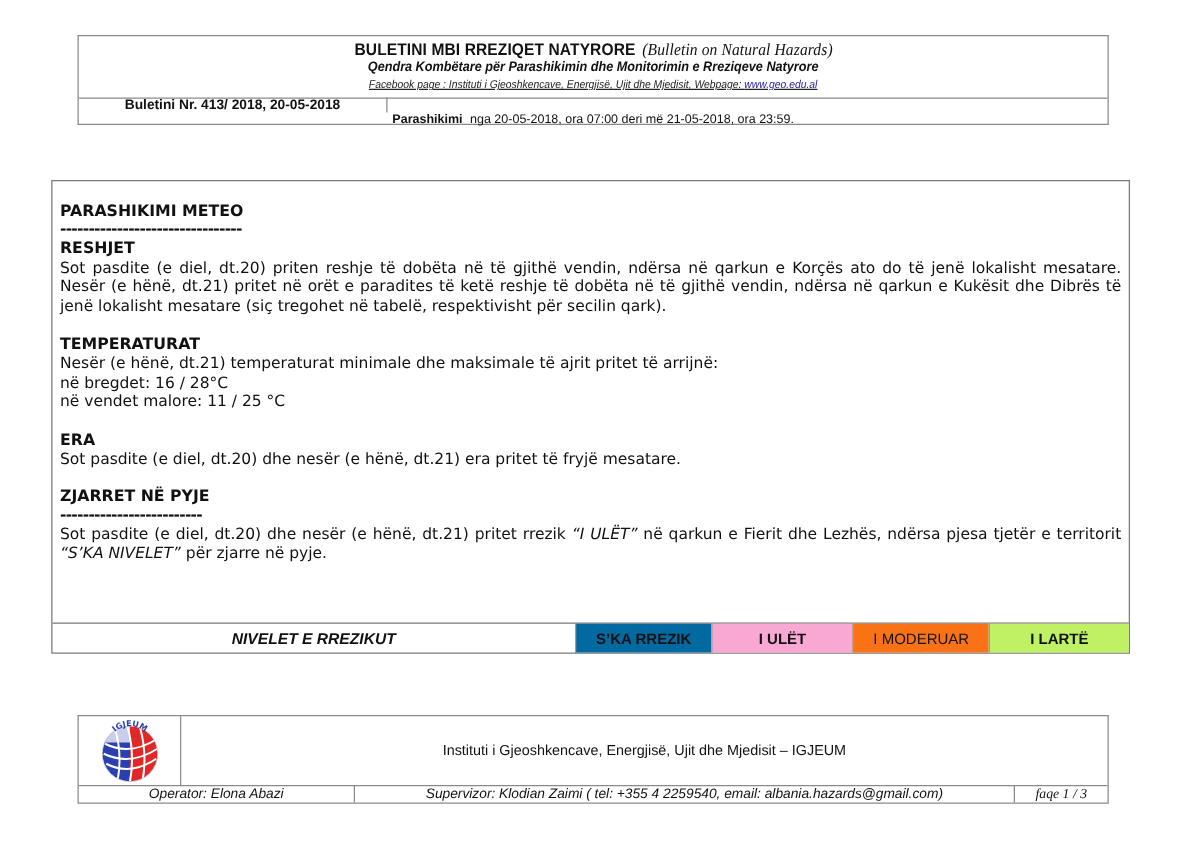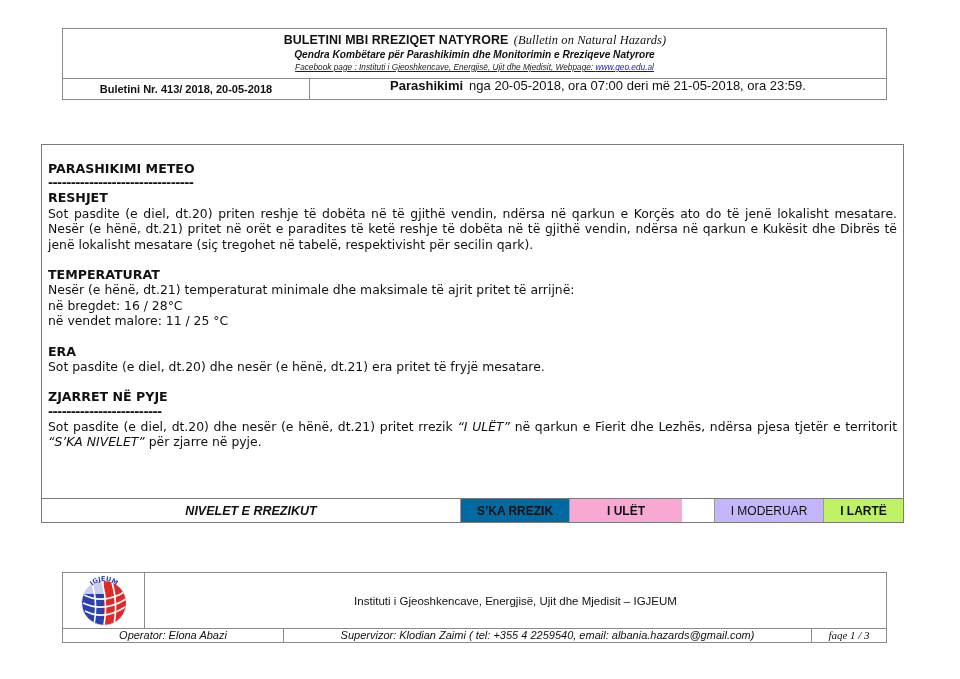--- a/index.html
+++ b/index.html
@@ -6,23 +6,23 @@
   body { width: 960px; height: 679px; position: relative; overflow: hidden; font-family: "DejaVu Sans", sans-serif; color: #111; }
 
   
   .hdr { position: absolute; left: 62px; top: 28px; width: 825px; height: 72px; border: 1px solid #8a8a8a; box-sizing: border-box; }
   .hdr-top { position: absolute; left: 0; top: 0; right: 0; height: 49px; border-bottom: 1px solid #8a8a8a; text-align: center; }
   .hdr-title { margin-top: 2px; font-family: "Liberation Sans", sans-serif; font-size: 13.5px; font-weight: bold; letter-spacing: 0.1px; transform: scaleX(0.92); display: inline-block; }
   .hdr-title .en { font-family: "Liberation Serif", serif; font-style: italic; font-weight: normal; font-size: 13.5px; margin-left: 6px; }
   .hdr-sub { font-family: "Liberation Sans", sans-serif; font-size: 11px; font-weight: bold; font-style: italic; line-height: 13px; transform: scaleX(0.92); }
   .hdr-links { font-family: "Liberation Sans", sans-serif; font-size: 9px; font-style: italic; text-decoration: underline; line-height: 12px; color: #222; transform: scaleX(0.92); }
   .hdr-links a { color: #1a1aa6; }
-  .hdr-bottom { position: absolute; left: 0; top: 49px; right: 0; bottom: 0; display: flex; }
+  .hdr-bottom { position: absolute; left: 0; top: 49px; right: 0; bottom: 0; display: flex; flex-direction: column; }
   .hdr-cell1 { width: 246px; border-right: 1px solid #8a8a8a; display: flex; align-items: center; justify-content: center; font-family: "Liberation Sans", sans-serif; font-weight: bold; font-size: 11px; }
-  .hdr-cell2 { flex: 1; display: flex; justify-content: center; font-family: "Liberation Sans", sans-serif; font-size: 13px; }
+  .hdr-cell2 { flex: 1; display: flex; justify-content: center; font-family: "Liberation Sans", sans-serif; font-size: 10px; }
   .hdr-cell2 b { margin-right: 6px; }
 
   
   .main { position: absolute; left: 41px; top: 144px; width: 863px; height: 379px; border: 1px solid #7a7a7a; box-sizing: border-box; }
   .content { position: absolute; left: 6px; top: 16px; right: 6px; font-family: "DejaVu Sans", sans-serif; font-size: 12.4px; line-height: 15.4px; }
   .content h3 { margin: 0; font-size: 12.6px; font-weight: bold; line-height: 15.4px; }
   .content p { margin: 0; text-align: justify; }
   .dashes { font-weight: bold; letter-spacing: -0.6px; line-height: 14px; }
   .gap { height: 15px; }
   .content i { font-style: italic; }
@@ -84,21 +84,21 @@
     <div class="gap"></div>
     <h3>ZJARRET NË PYJE</h3>
     <div class="dashes">-------------------------</div>
     <p><span>Sot pasdite (e diel, dt.20) dhe nesër (e hënë, dt.21) pritet rrezik </span><i>“I ULËT”</i><span> në qarkun e Fierit dhe Lezhës, ndërsa pjesa tjetër e territorit </span><i>“S’KA NIVELET”</i><span> për zjarre në pyje.</span></p>
   </div>
 
   <div class="risk-row">
     <div class="risk-label">NIVELET E RREZIKUT</div>
     <div class="risk-seg seg-green" style="background: #0369a1;">S’KA RREZIK</div>
     <div class="risk-seg seg-yellow" style="background: #f9a8d4;">I ULËT</div>
-    <div class="risk-seg seg-orange" style="background: #c4b5fd; margin-left: 32px;">I MODERUAR</div>
+    <div class="risk-seg seg-orange" style="background: #f97316;">I MODERUAR</div>
     <div class="risk-seg seg-red" style="background: #bef264;">I LARTË</div>
   </div>
 </div>
 
 <div class="ftr">
   <div class="ftr-top">
     <div class="ftr-logo">
       <svg width="56" height="52" viewBox="0 0 56 52">
         <defs>
           <clipPath id="globeClip">

